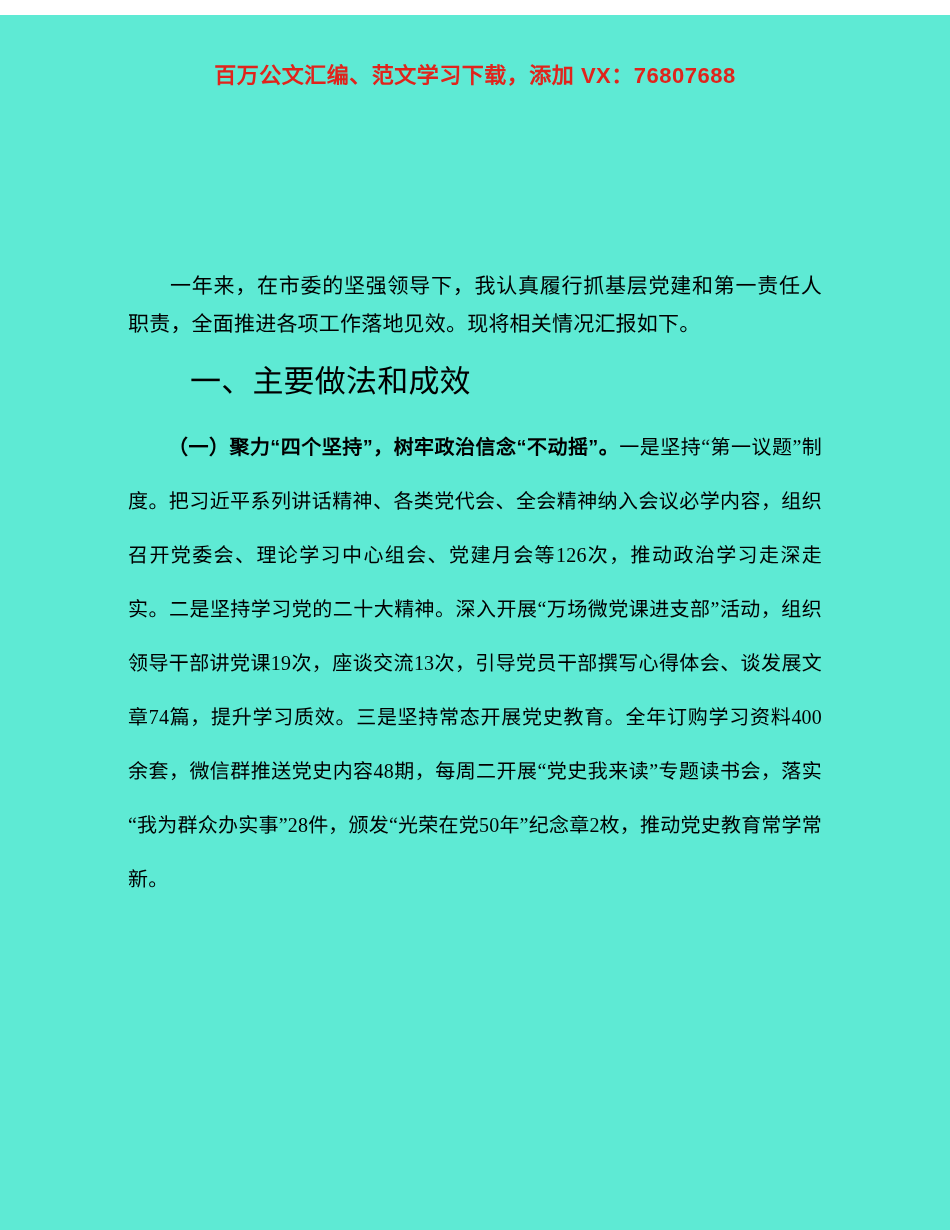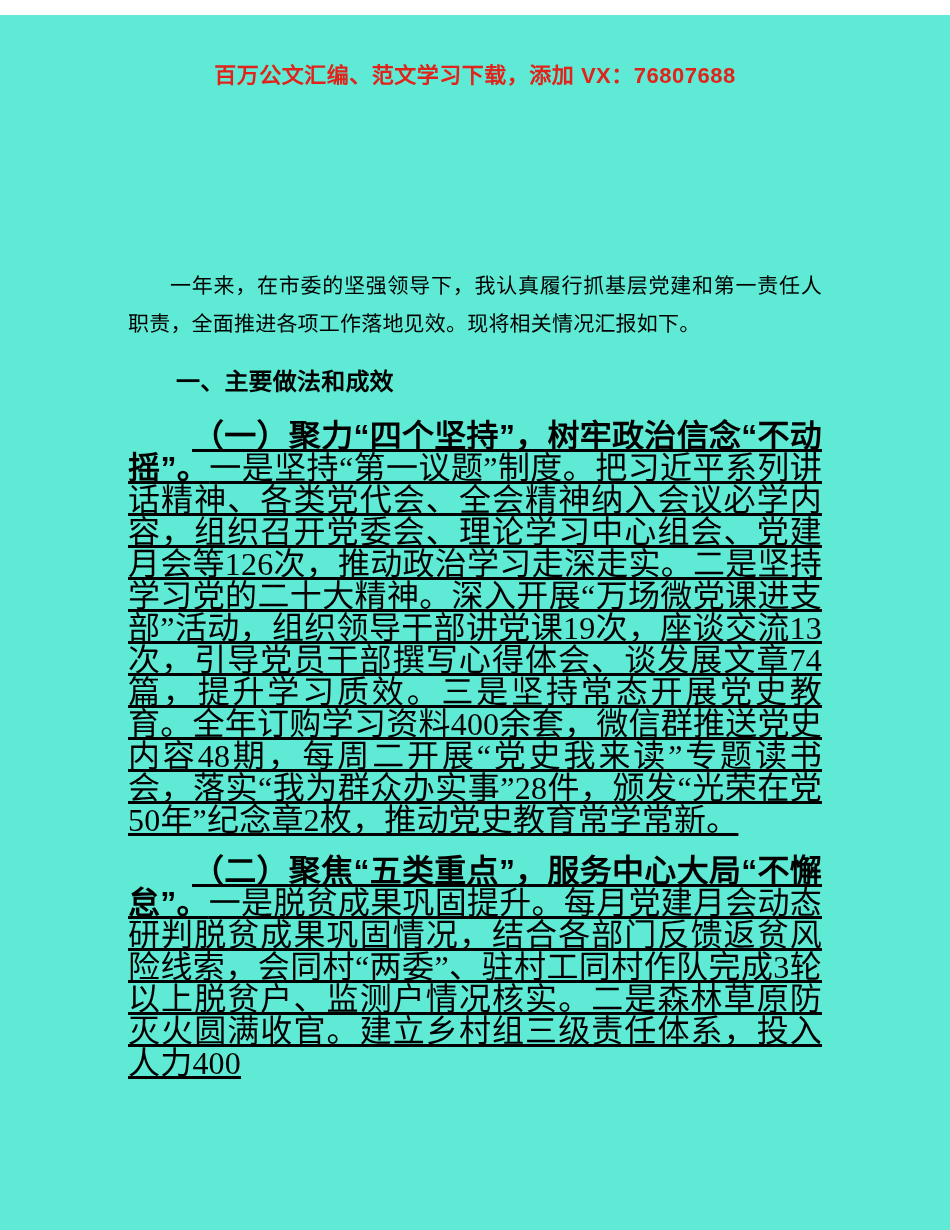--- a/index.html
+++ b/index.html
@@ -72,40 +72,39 @@
 
   
   .gap-sm { height: 19px; }
   .gap-md { height: 20px; }
 
   
   .heading1,
   .heading2 {
     margin: 0;
     font-family: "Liberation Sans", "DejaVu Sans", sans-serif;
-    font-weight: bold;
-    font-size: 24px;
+    font-weight: normal;
+    font-size: 31px;
     line-height: 38px;
     color: #000000;
     text-indent: 2em;
     letter-spacing: 0.2px;
   }
 
   
   p.runin {
     margin: 0;
     font-family: "Liberation Serif", "DejaVu Serif", serif;
-    font-size: 32px;
-    line-height: 32px;
+    font-size: 20px;
+    line-height: 54px;
     color: #000000;
     text-align: justify;
     text-justify: inter-ideograph;
     text-indent: 2em;
     letter-spacing: 0.2px;
-    text-decoration: underline;
   }
 
   p.runin .lead {
     font-family: "Liberation Sans", "DejaVu Sans", sans-serif;
     font-weight: bold;
   }
 </style>
 </head>
 <body>
 
@@ -121,17 +120,16 @@
     <div class="gap-md"></div>
 
     <p class="heading1">一、主要做法和成效</p>
 
     <div class="gap-sm"></div>
 
     <p class="runin"><span class="lead">（一）聚力“四个坚持”，树牢政治信念“不动摇”。</span><span>一是坚持“第一议题”制度。把习近平系列讲话精神、各类党代会、全会精神纳入会议必学内容，组织召开党委会、理论学习中心组会、党建月会等126次，推动政治学习走深走实。二是坚持学习党的二十大精神。深入开展“万场微党课进支部”活动，组织领导干部讲党课19次，座谈交流13次，引导党员干部撰写心得体会、谈发展文章74篇，提升学习质效。三是坚持常态开展党史教育。全年订购学习资料400余套，微信群推送党史内容48期，每周二开展“党史我来读”专题读书会，落实“我为群众办实事”28件，颁发“光荣在党50年”纪念章2枚，推动党史教育常学常新。</span></p>
 
     <div class="gap-sm"></div>
 
-    <p class="runin"><span class="lead">（二）聚焦“五类重点”，服务中心大局“不懈怠”。</span><span>一是脱贫成果巩固提升。每月党建月会动态研判脱贫成果巩固情况，结合各部门反馈返贫风险线索，会同村“两委”、驻村工同村作队完成3轮以上脱贫户、监测户情况核实。二是森林草原防灭火圆满收官。建立乡村组三级责任体系，投入人力400</span></p>
 
   </div>
 
 </div>
 
 </body></html>

